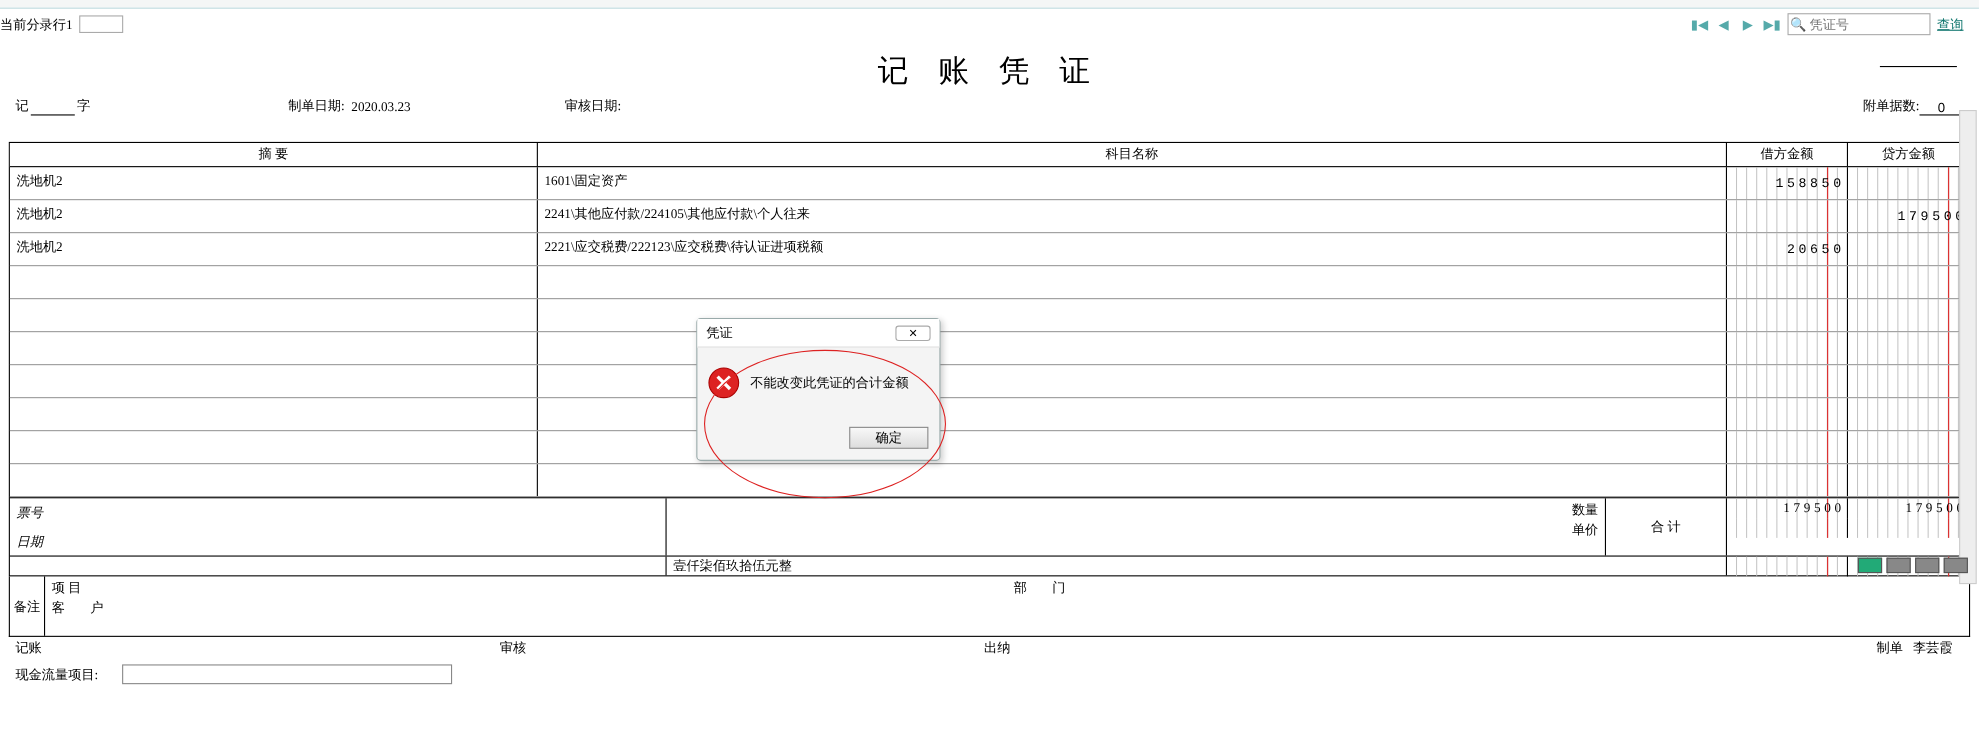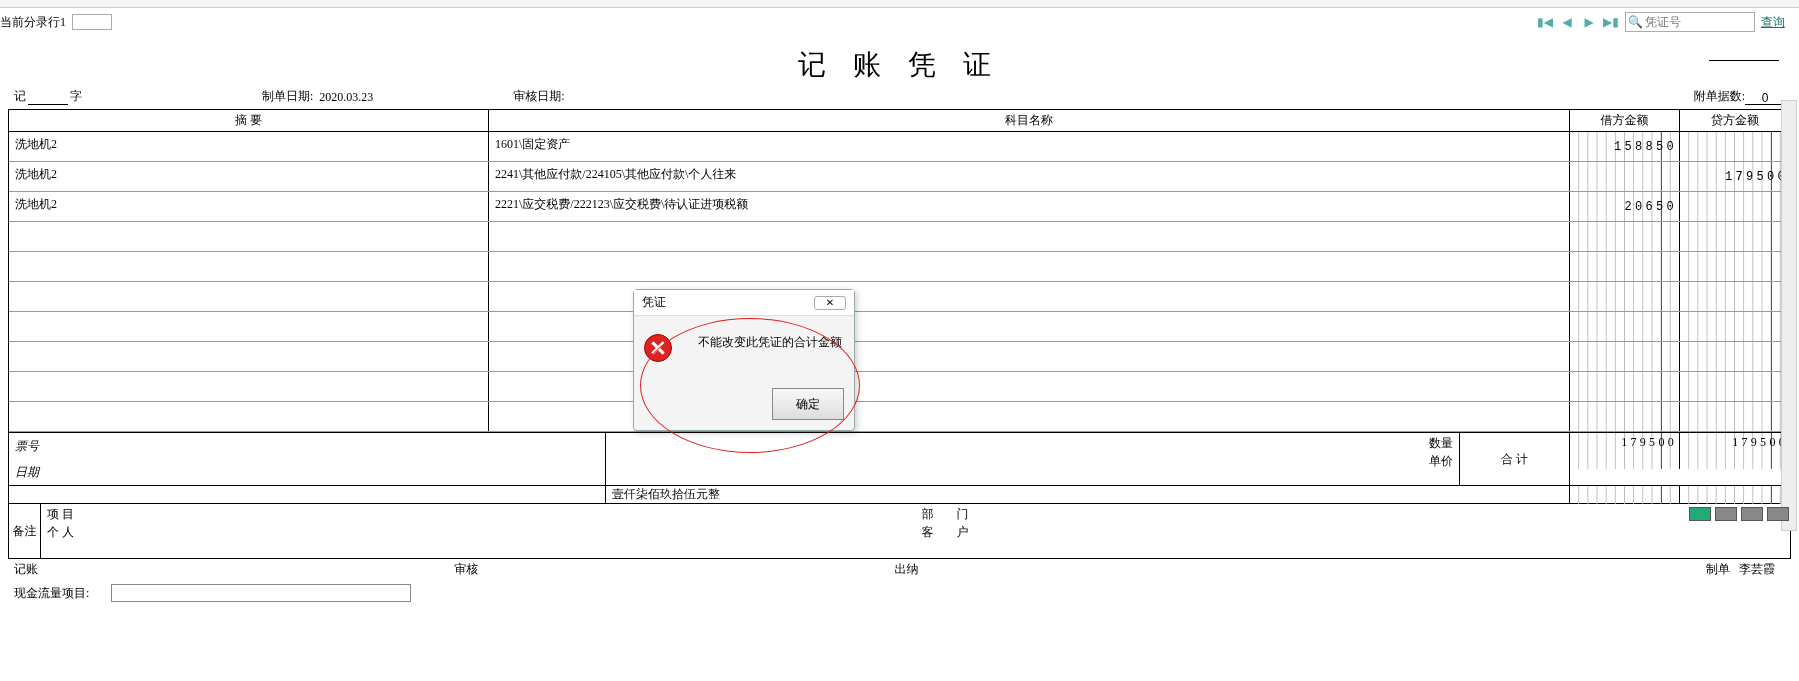--- a/index.html
+++ b/index.html
@@ -82,20 +82,21 @@
   .spacer { flex: 1; }
   .att-count input {
     width: 40px; height: 14px;
     border: none; border-bottom: 1px solid #000;
     text-align: center; font-size: 12px;
   }
 
   .grid {
     border: 1px solid #000;
     position: relative;
+    margin-top: 20px;
   }
   .grid-head {
     display: flex;
     border-bottom: 1px solid #000;
     background: #fff;
   }
   .col-summary { width: 480px; border-right: 1px solid #000; }
   .col-account { flex: 1; border-right: 1px solid #000; }
   .col-debit   { width: 110px; border-right: 1px solid #000; }
   .col-credit  { width: 110px; }
@@ -237,44 +238,44 @@
   .dialog-title .close {
     margin-left: auto;
     width: 32px; height: 14px;
     border: 1px solid #aaa;
     border-radius: 3px;
     display: flex; align-items: center; justify-content: center;
     font-size: 10px;
     cursor: pointer;
   }
   .dialog-body {
-    display: flex; 
+    display: flex; align-items: center;
     padding: 18px 10px 20px;
-    gap: 26px;
+    gap: 10px;
     font-family: Liberation Mono, monospace;
   }
   .err-icon {
     width: 28px; height: 28px; border-radius: 50%;
     background: #d22; position: relative;
     border: 1px solid #a00;
   }
   .err-icon::before, .err-icon::after {
     content: ""; position: absolute;
     left: 50%; top: 50%; width: 16px; height: 3px;
     background: #fff;
     transform-origin: center;
   }
   .err-icon::before { transform: translate(-50%,-50%) rotate(45deg); }
   .err-icon::after  { transform: translate(-50%,-50%) rotate(-45deg); }
   .dialog-btn {
     text-align: right;
     padding: 6px 10px 10px;
   }
   .dialog-btn button {
-    width: 72px; height: 32px;
+    width: 72px; height: 20px;
     border: 1px solid #888;
     background: linear-gradient(#f8f8f8,#ddd);
     cursor: pointer;
     font-size: 12px;
   }
   .red-circle {
     position: absolute;
     left: 640px; top: 318px;
     width: 220px; height: 135px;
     border: 1px solid #d22;
@@ -503,21 +504,20 @@
           </div>
       </div>
     </div>
   </div>
 
   <div class="remarks">
     <div class="lbl">备注</div>
     <div class="rgrid">
       <div class="rcell">项 目</div>
       <div class="rcell right">部 门</div>
-      <div class="rcell">个 人</div>
       <div class="rcell right">客 户</div>
       <div class="rcell"></div>
     </div>
   </div>
 
   <div class="sign-row">
     <div>记账</div>
     <div>审核</div>
     <div>出纳</div>
     <div class="maker">

